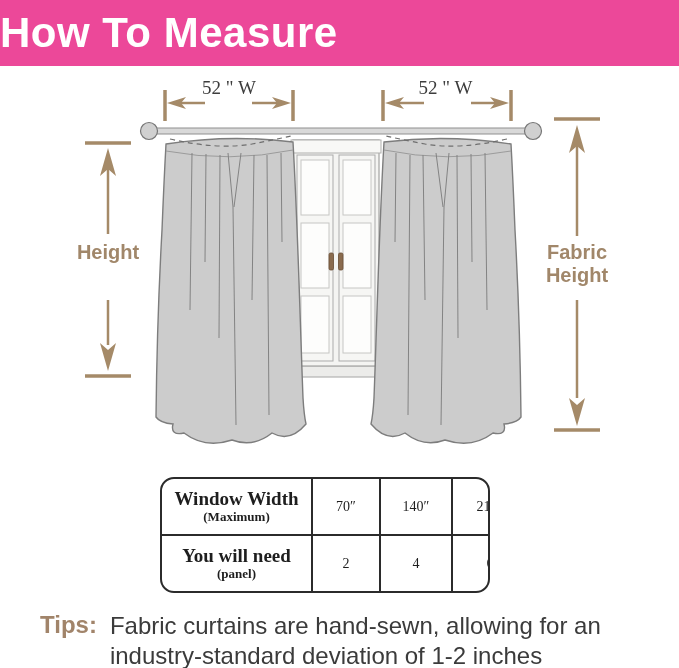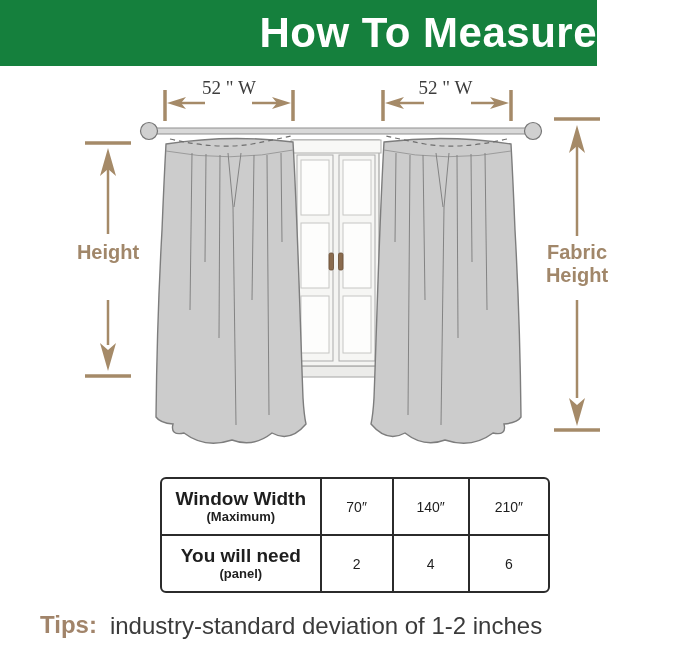--- a/index.html
+++ b/index.html
@@ -2,22 +2,22 @@
 <html><head>
 <meta charset="utf-8">
 <style>
   html,body{margin:0;padding:0;background:#ffffff;}
   .page{
     position:relative;width:679px;height:668px;background:#ffffff;
     font-family:"Liberation Sans",sans-serif;overflow:hidden;
   }
   
   .banner{
-    position:absolute;left:0;top:0;width:597px;height:66px;
-    background:#15803d;display:flex;align-items:center;justify-content:flex-end;
+    position:absolute;left:0;top:0;width:679px;height:66px;
+    background:#ec4899;display:flex;align-items:center;justify-content:flex-start;
   }
   .banner h1{
     margin:0;color:#ffffff;font-size:42px;font-weight:700;letter-spacing:.5px;
   }
   
   .diagram{position:absolute;left:0;top:0;width:679px;height:460px;}
   .diagram svg{position:absolute;left:0;top:0;}
   .dim-label{
     position:absolute;text-align:center;
     font-family:"Liberation Serif",serif;font-size:19px;color:#3d3d3d;
@@ -30,23 +30,23 @@
   }
   .v-label span{display:block;}
   .v-label.win-h{left:55px;top:241px;width:106px;}
   .v-label.cur-h{left:524px;top:241px;width:106px;}
   
   .sg-heading{
     position:absolute;left:88px;top:448px;margin:0;
     color:#a1876a;font-size:21px;font-weight:700;letter-spacing:1px;
   }
   .table-wrap{
-    position:absolute;left:160px;top:477px;width:390px;height:116px;
-    border:2px solid #2b2b2b;border-radius:6px;overflow:hidden;
-    box-sizing:border-box;background:#ffffff;
+    position:absolute;left:160px;top:477px;width:330px;height:116px;
+    border:2px solid #2b2b2b;border-radius:14px;overflow:hidden;
+    box-sizing:border-box;background:#ffffff;font-family:Liberation Serif, serif;
   }
   table.s-table{
     width:100%;height:100%;border-collapse:collapse;table-layout:fixed;
   }
   .s-table td{
     border:2px solid #2b2b2b;text-align:center;vertical-align:middle;
     color:#1e1e1e;padding:0;
   }
   .s-table tr:first-child td{border-top:0;}
   .s-table tr:last-child td{border-bottom:0;}
@@ -203,17 +203,18 @@
         <td class="cell-val">4</td>
         <td class="cell-val">6</td>
       </tr>
     </tbody>
       </table>
   </div>
 
   <div class="tips">
     <span class="tips-label">Tips:</span>
     <div class="tips-text">
+      <div>Fabric curtains are hand-sewn, allowing for an</div>
       <div>industry-standard deviation of 1-2 inches</div>
     </div>
   </div>
 
 </div>
 
 </body></html>

